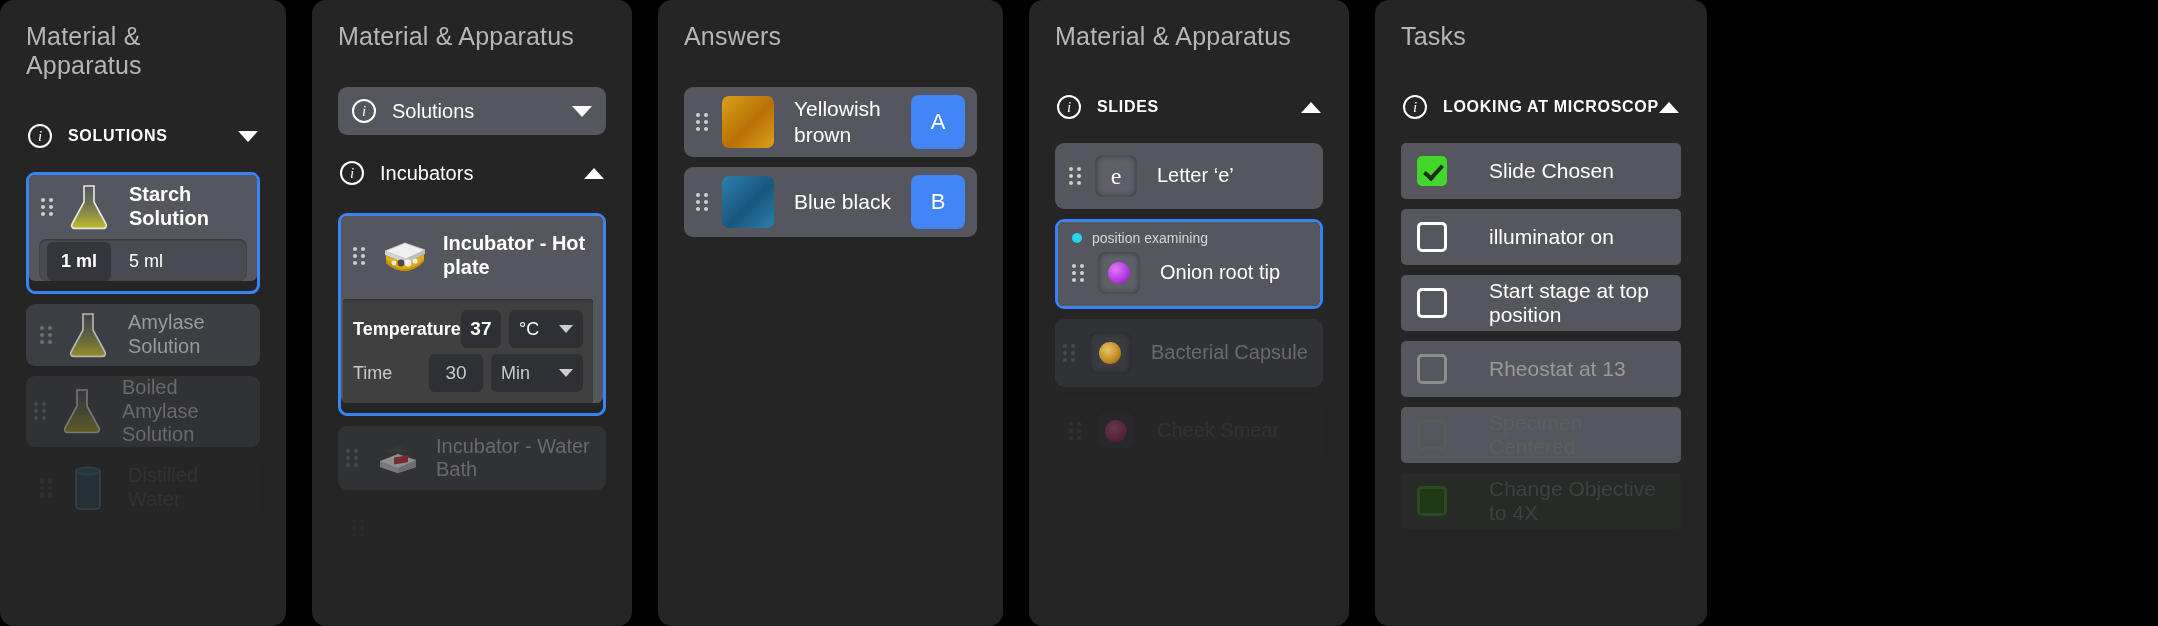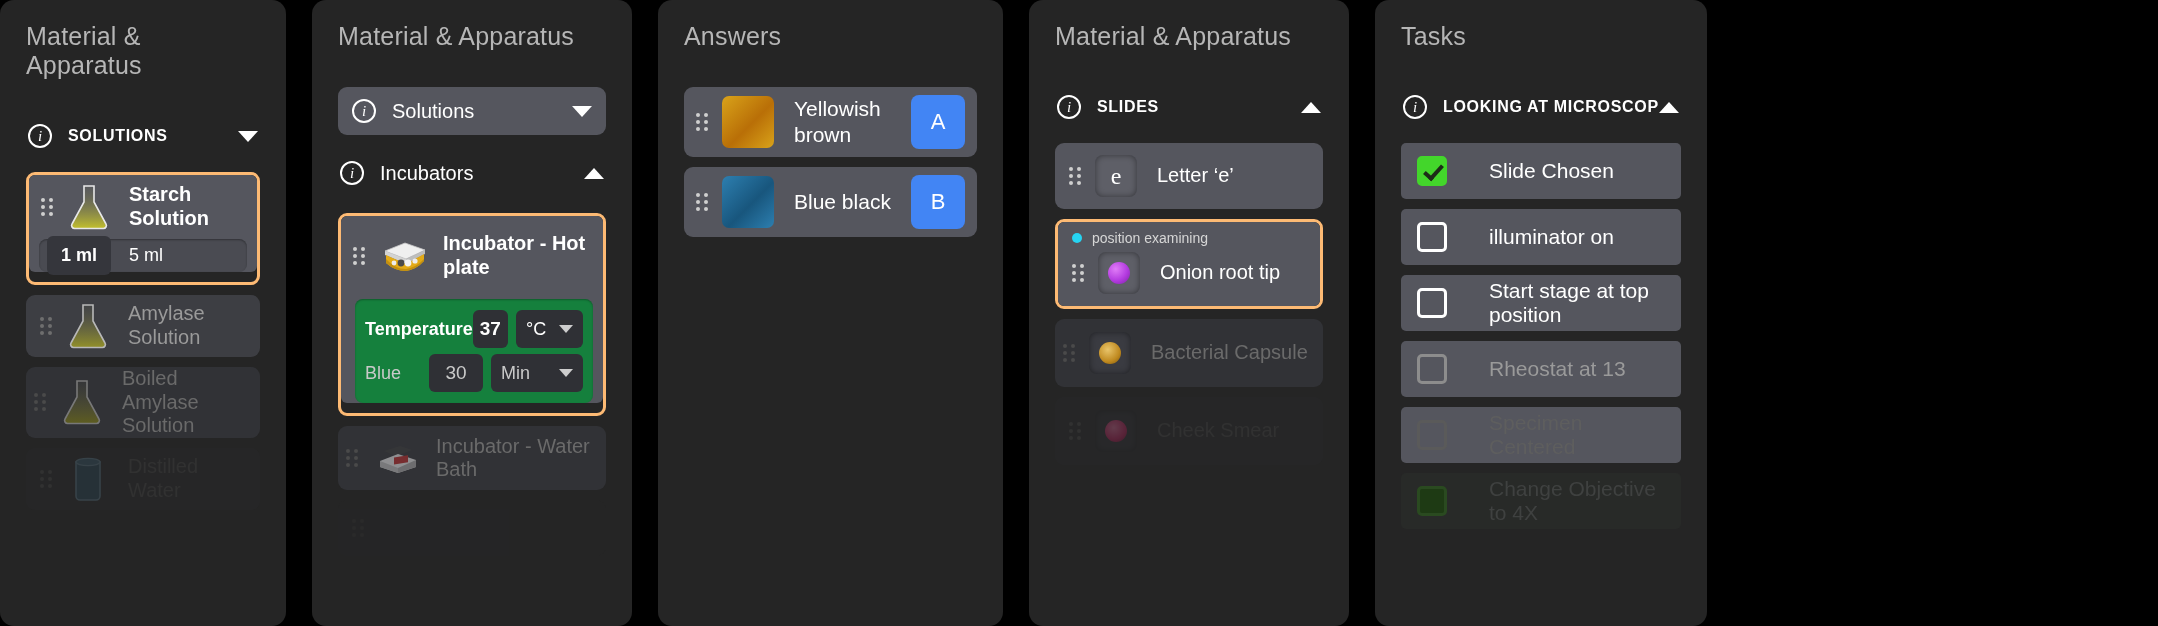--- a/index.html
+++ b/index.html
@@ -96,21 +96,21 @@
     position: relative;
     display: flex;
     align-items: center;
     background: #55565e;
     border-radius: 9px;
     min-height: 62px;
     padding: 0 14px;
     margin-bottom: 10px;
   }
   .row.sel {
-    border: 3px solid #fdba74;
+    border: 3px solid #3b82f6;
     padding: 0;
     background: transparent;
     display: block;
     margin-bottom: 10px;
   }
   .row.sel .inner-block { background: #55565e; border-radius: 6px; }
   .row.f1 { background: #3d3e43; }
   .row.f2 { background: #313236; padding-left: 8px; }
   .row.f3 { background: #2a2b2e; }
 
@@ -138,41 +138,41 @@
   .row-label.fade3 { color: #4a4a4a; font-weight: 400; }
 
   
   .flask { width: 44px; height: 50px; flex: none; margin-right: 18px; }
 
   
   .amount-bar {
     margin: 0 10px 10px 10px;
     background: #4a4b52;
     border-radius: 8px;
-    height: 33px;
+    height: 42px;
     display: flex;
-    align-items: center;
+    align-items: flex-end;
     padding: 0 8px;
     box-shadow: inset 0 1px 2px rgba(0,0,0,.35);
   }
   .amount {
     color: #ffffff;
     font-size: 18px;
     font-weight: 700;
     padding: 9px 14px;
     border-radius: 6px;
   }
   .amount.active { background: #35363c; }
   .amount.plain { font-weight: 400; padding-left: 18px; }
 
   
   .settings {
-    margin: 4px 10px 10px 14px;
-    background: #15803d;
-    border-radius: 8px;
+    margin: 4px 10px 10px 2px;
+    background: #404040;
+    border-radius: 3px;
     padding: 8px 10px;
     box-shadow: inset 0 1px 2px rgba(0,0,0,.3);
   }
   .setting-row {
     display: flex;
     align-items: center;
     height: 44px;
   }
   .setting-name {
     color: #ffffff;
@@ -453,21 +453,21 @@
           <div class="settings">
             <div class="setting-row">
               <div class="setting-name">Temperature</div>
               <div class="setting-val">37</div>
               <div class="setting-unit">
                 <span>°C</span>
                 <span class="mini-caret"></span>
               </div>
             </div>
             <div class="setting-row">
-              <div class="setting-name reg">Blue</div>
+              <div class="setting-name reg">Time</div>
               <div class="setting-val reg">30</div>
               <div class="setting-unit reg">
                 <span>Min</span>
                 <span class="mini-caret"></span>
               </div>
             </div>
           </div>
         </div>
       </div>
 

